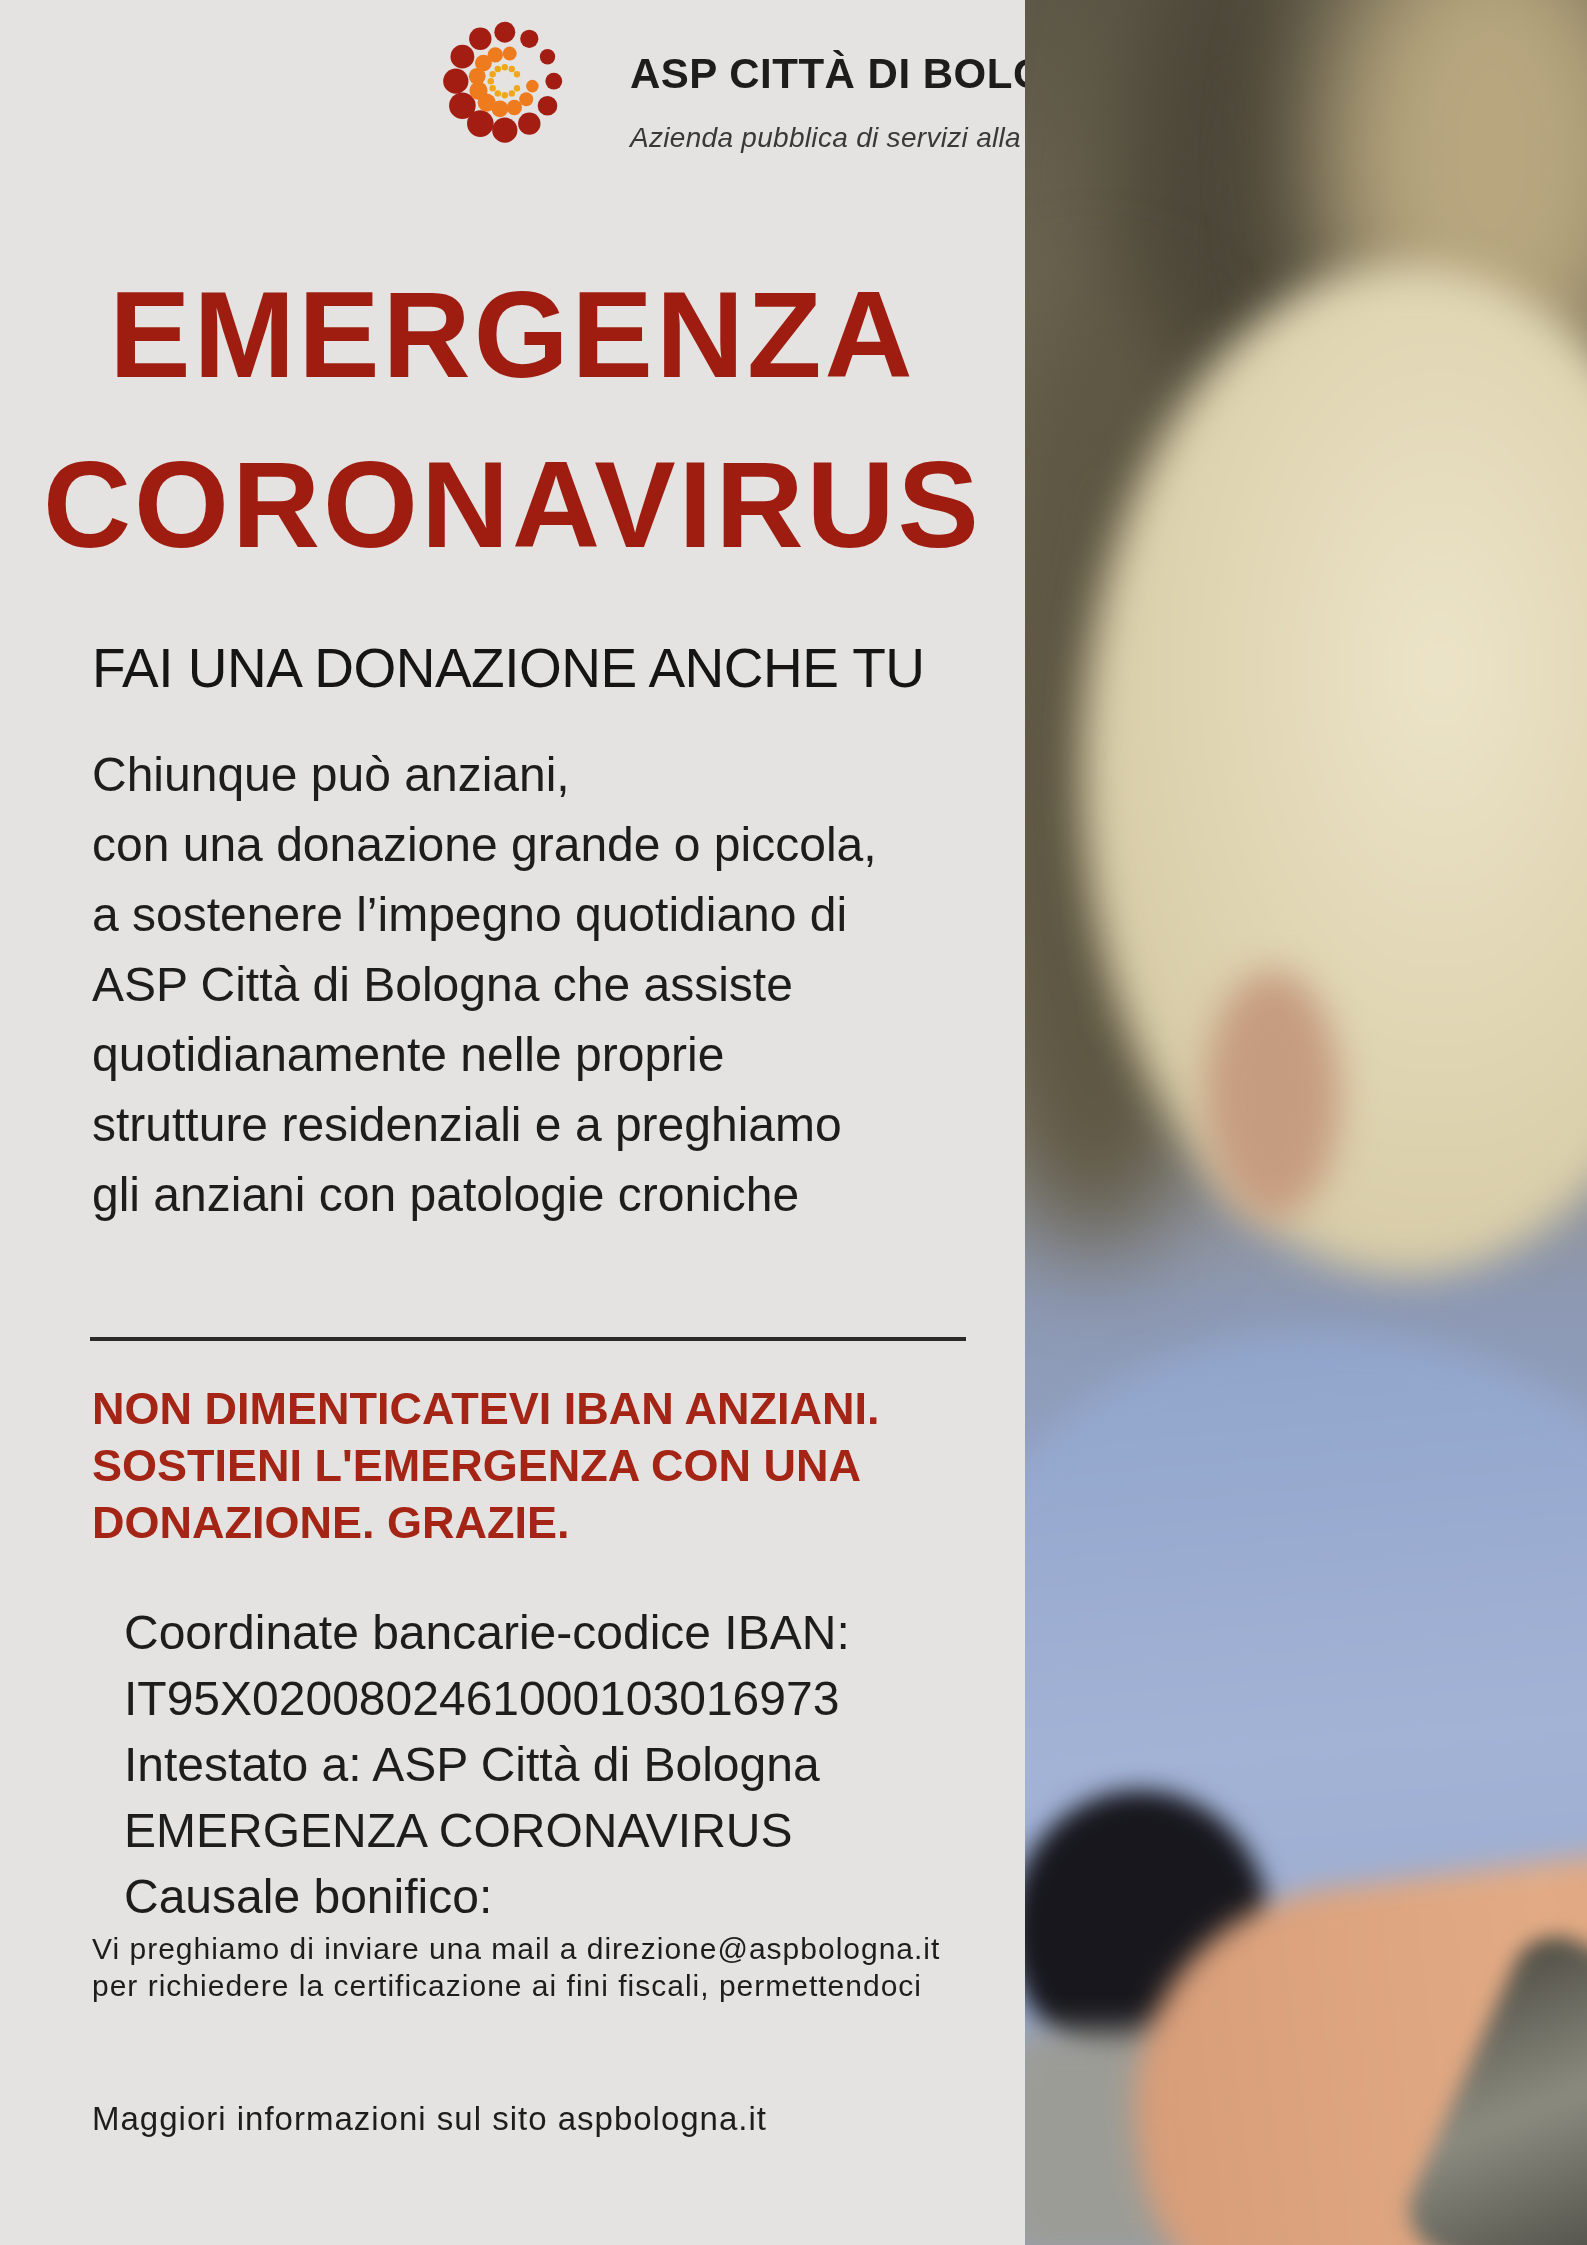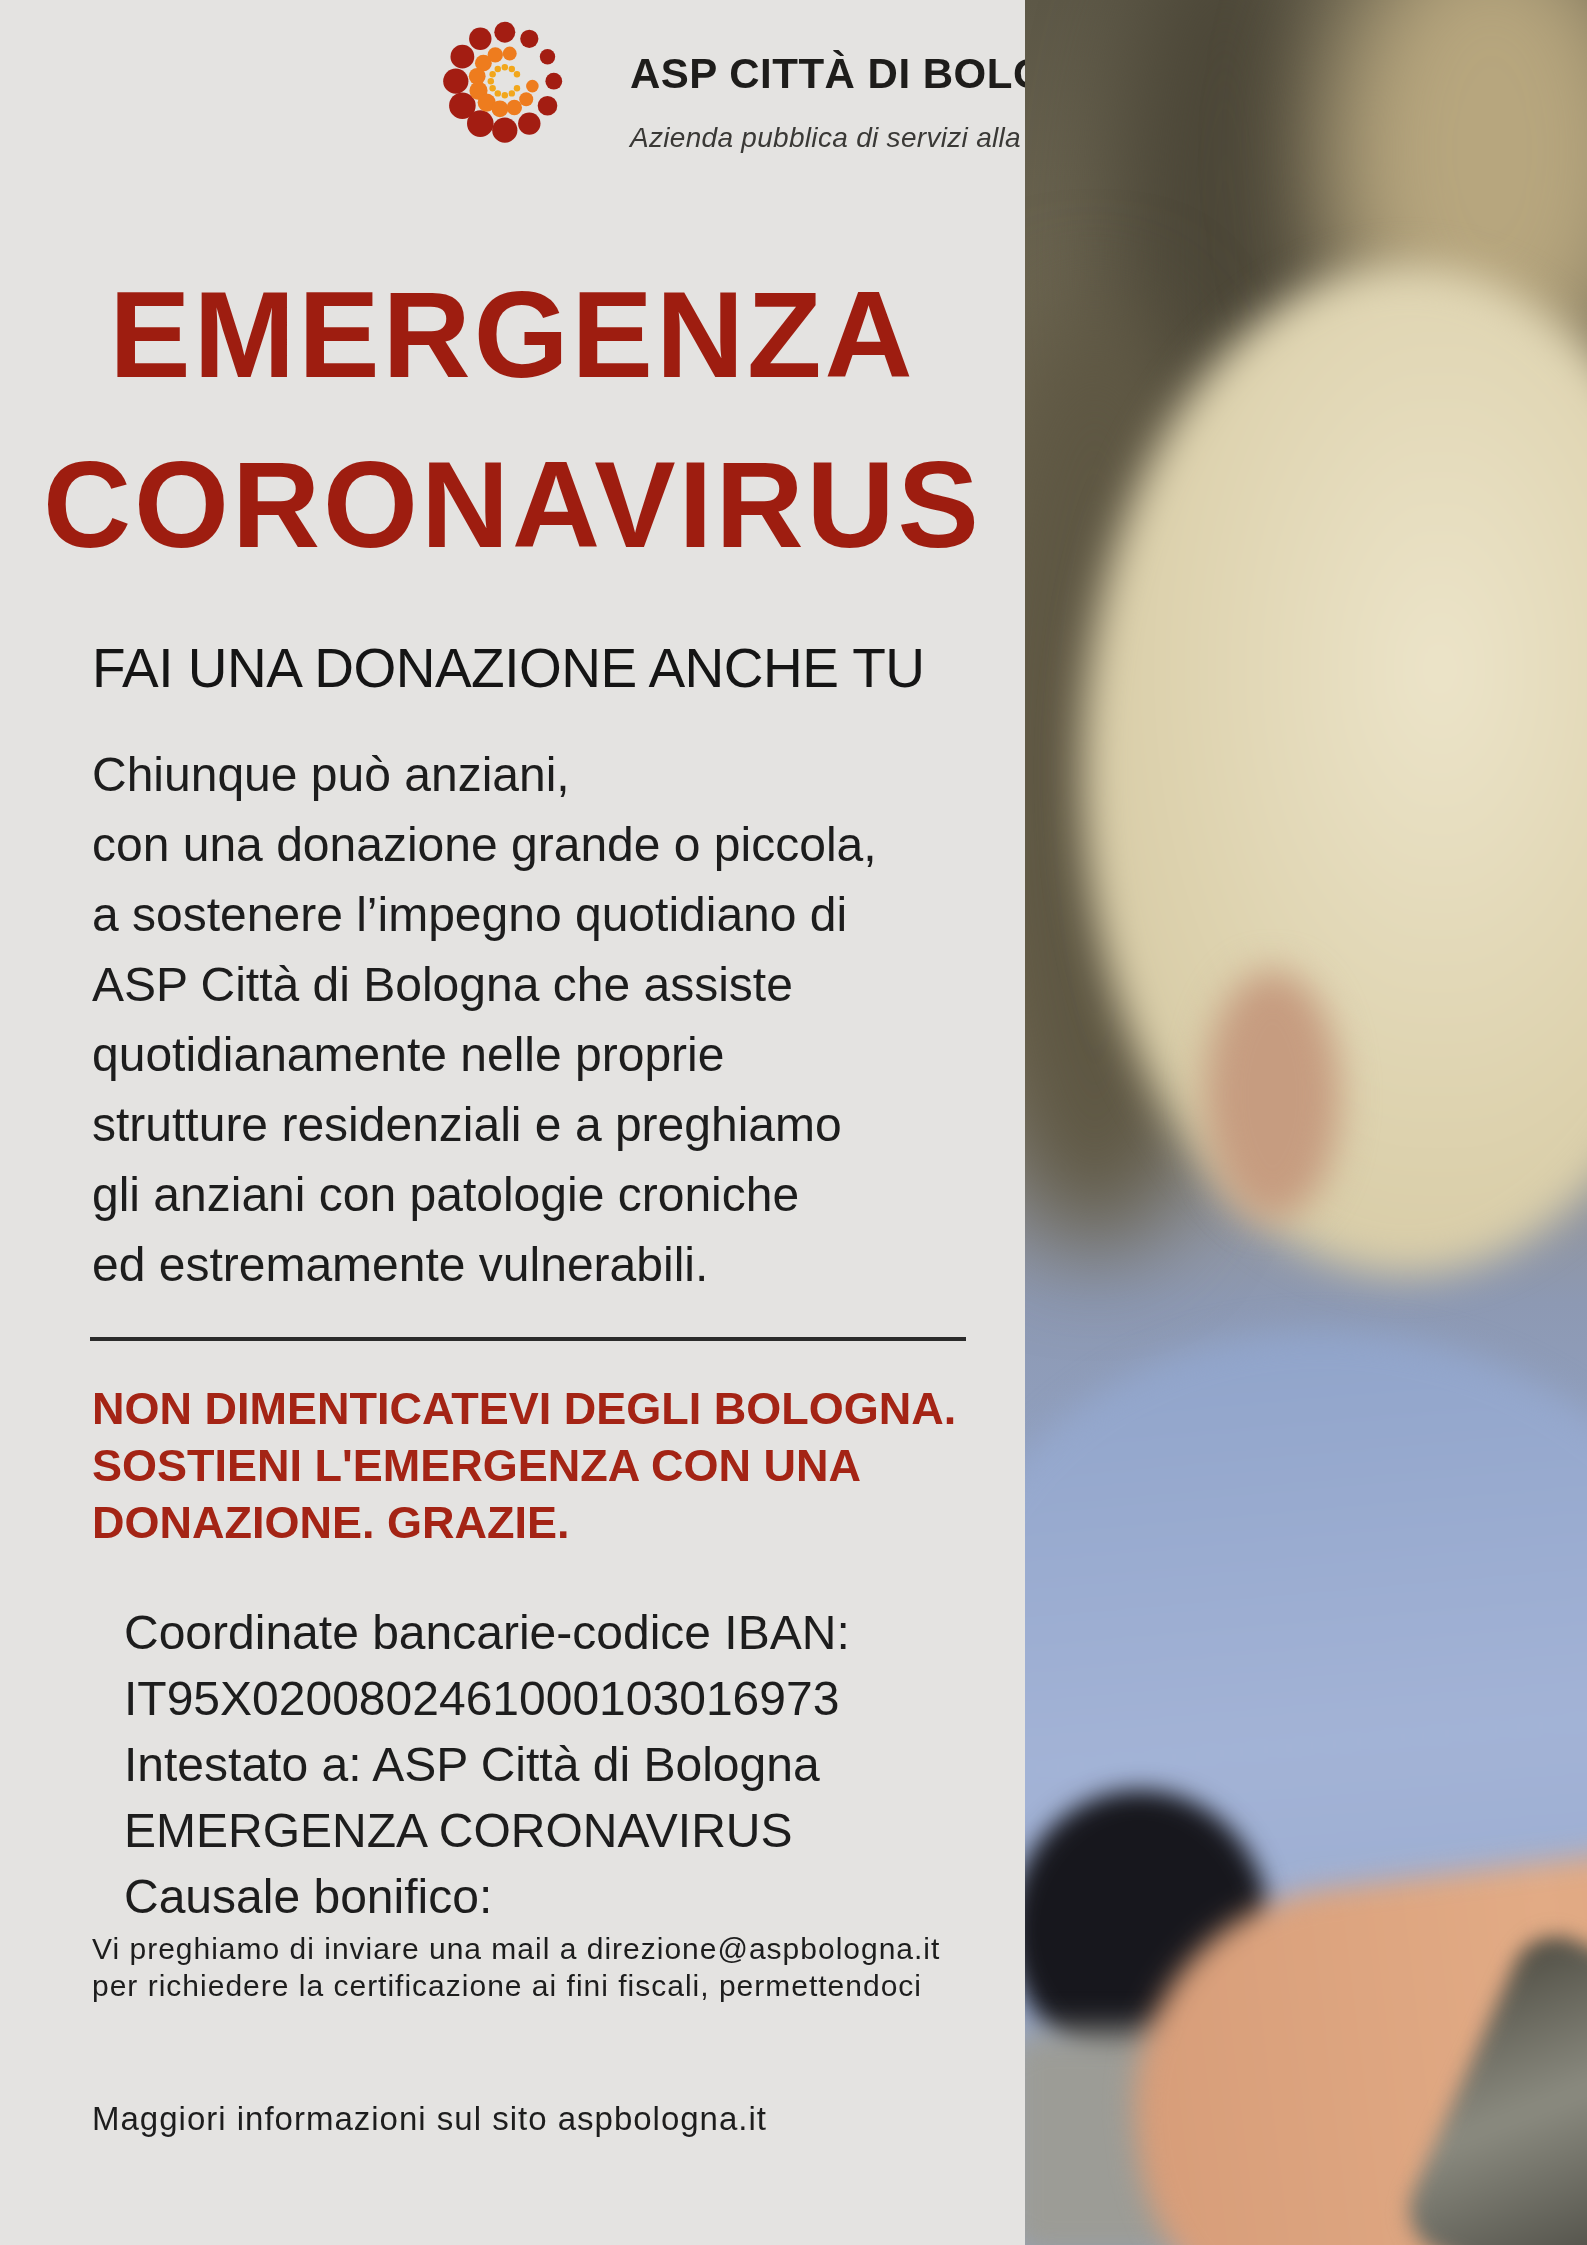--- a/index.html
+++ b/index.html
@@ -190,27 +190,26 @@
   <div class="subtitle">FAI UNA DONAZIONE ANCHE TU</div>
 
   <div class="body-text">
     <div>Chiunque può anziani,</div>
     <div>con una donazione grande o piccola,</div>
     <div>a sostenere l’impegno quotidiano di</div>
     <div>ASP Città di Bologna che assiste</div>
     <div>quotidianamente nelle proprie</div>
     <div>strutture residenziali e a preghiamo</div>
     <div>gli anziani con patologie croniche</div>
-    <div>ed estremamente vulnerabili.</div>
   </div>
 
   <div class="divider"></div>
 
   <div class="appeal">
-    <div>NON DIMENTICATEVI DEGLI BOLOGNA.</div>
+    <div>NON DIMENTICATEVI IBAN ANZIANI.</div>
     <div>SOSTIENI L'EMERGENZA CON UNA</div>
     <div>DONAZIONE. GRAZIE.</div>
   </div>
 
   <div class="bank">
     <div>Coordinate bancarie-codice IBAN:</div>
     <div>IT95X0200802461000103016973</div>
     <div>Intestato a: ASP Città di Bologna</div>
     <div>EMERGENZA CORONAVIRUS</div>
     <div>Causale bonifico:</div>

